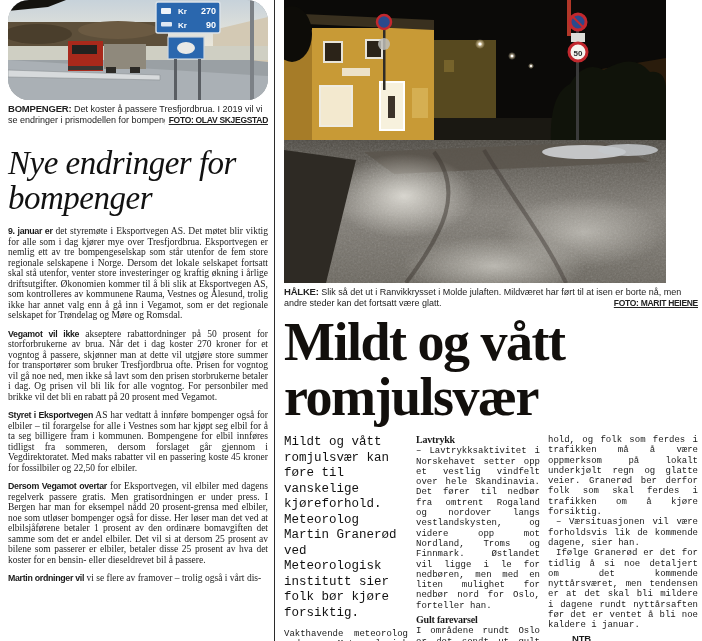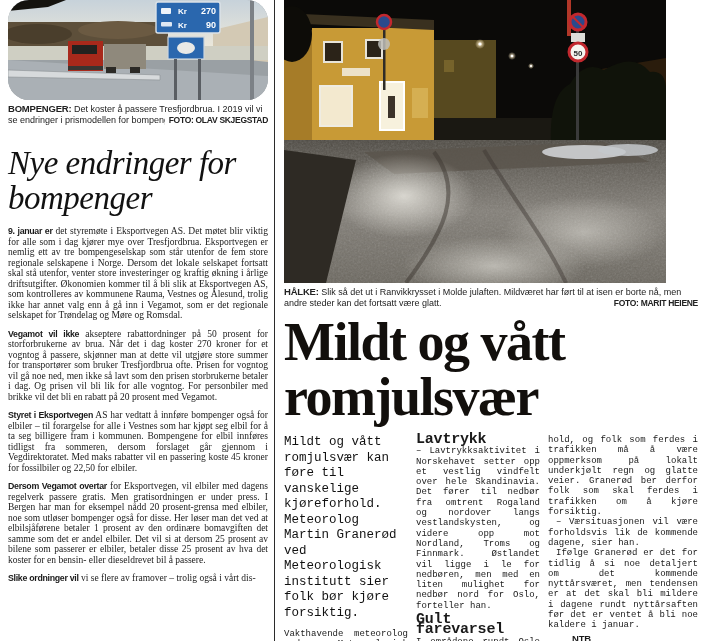--- a/index.html
+++ b/index.html
@@ -12,21 +12,21 @@
   .left-col{position:absolute;left:8px;top:0;width:260px;}
   .photo-box{position:relative;overflow:hidden;background:#9aa0a4;}
   .photo-left{width:260px;height:100px;border-radius:21px;}
   .caption{
     font-family:"Liberation Sans",sans-serif;font-size:9px;line-height:11px;
     margin-top:3px;position:relative;color:#222;
   }
   .cap-label{font-weight:bold;font-size:9.5px;letter-spacing:-0.2px;}
   .credit{
     position:absolute;right:0;bottom:0;font-weight:bold;font-size:8.5px;
-    letter-spacing:-0.3px;background:#fff;padding-left:4px;
+    letter-spacing:-0.3px;background:#fff;padding-left:4px;text-decoration:underline;
   }
   .headline-left{
     font-family:"Liberation Serif",serif;font-style:italic;font-weight:400;
     font-size:33px;line-height:35px;margin:20px 0 10px 0;color:#111;letter-spacing:-0.5px;
   }
   .body-left{font-size:9.5px;line-height:10.5px;text-align:justify;}
   .body-left p{margin:0 0 8px 0;}
   .lead-in{
     font-family:"Liberation Sans",sans-serif;font-weight:bold;font-size:8.8px;
     letter-spacing:-0.3px;
@@ -45,21 +45,21 @@
   .col1{width:124px;}
   .col2{width:124px;}
   .col3{width:150px;}
   .ingress{
     font-family:Liberation Mono, monospace;font-size:12.5px;line-height:15.5px;
     margin:0 0 8px 0;color:#111;
   }
   .body-right{font-size:9px;line-height:10.3px;text-align:justify;}
   .body-right p{margin:0;font-family:Liberation Mono, monospace;}
   .subhead{
-    font-family:Liberation Mono, monospace;font-weight:bold;font-size:15px;
+    font-family:Liberation Serif, serif;font-weight:bold;font-size:10px;
     margin:4px 0 1px 0;letter-spacing:-0.2px;
   }
   .subhead.first{margin-top:0;}
   .indent{text-indent:8px;}
   .byline{
     font-family:"Liberation Sans",sans-serif;font-weight:bold;font-size:9.5px;
     margin-top:3px;letter-spacing:-0.2px;padding-left:24px;
   }
 </style>
 </head>
@@ -121,21 +121,21 @@
     <h1 class="headline-left">
       <span>Nye endringer for</span><br>
       <span>bompenger</span>
     </h1>
 
     <div class="body-left">
       <p><span class="lead-in">9. januar er</span><span> det styremøte i Eksportvegen AS. Det møtet blir viktig for alle som i dag kjører mye over Tresfjordbrua. Eksportvegen er nemlig ett av tre bompengeselskap som står utenfor de fem store regionale selskapene i Norge. Dersom det lokale selskapet fortsatt skal stå utenfor, venter store investeringer og kraftig økning i årlige driftsutgifter. Økonomien kommer til å bli slik at Eksportvegen AS, som kontrolleres av kommunene Rauma, Vestnes og Ålesund, trolig ikke har annet valg enn å gå inn i Vegamot, som er det regionale selskapet for Trøndelag og Møre og Romsdal.</span></p>
       <p><span class="lead-in">Vegamot vil ikke</span><span> akseptere rabattordninger på 50 prosent for storforbrukerne av brua. Når det i dag koster 270 kroner for et vogntog å passere, skjønner man at dette vil utgjøre store summer for transportører som bruker Tresfjordbrua ofte. Prisen for vogntog vil gå noe ned, men ikke så lavt som den prisen storbrukerne betaler i dag. Og prisen vil bli lik for alle vogntog. For personbiler med brikke vil det bli en rabatt på 20 prosent med Vegamot.</span></p>
       <p><span class="lead-in">Styret i Eksportvegen</span><span> AS har vedtatt å innføre bompenger også for elbiler – til forargelse for alle i Vestnes som har kjøpt seg elbil for å ta seg billigere fram i kommunen. Bompengene for elbil innføres tidligst fra sommeren, dersom forslaget går gjennom i Vegdirektoratet. Med maks rabatter vil en passering koste 45 kroner for fossilbiler og 22,50 for elbiler.</span></p>
       <p><span class="lead-in">Dersom Vegamot overtar</span><span> for Eksportvegen, vil elbiler med dagens regelverk passere gratis. Men gratisordningen er under press. I Bergen har man for eksempel nådd 20 prosent-grensa med elbiler, noe som utløser bompenger også for disse. Her løser man det ved at elbilsjåførene betaler 1 prosent av den ordinære bomavgiften det samme som det er andel elbiler. Det vil si at dersom 25 prosent av bilene som passerer er elbiler, betaler disse 25 prosent av hva det koster for en bensin- eller dieseldrevet bil å passere.</span></p>
-      <p><span class="lead-in">Slike ordninger vil</span><span> vi se flere av framover – trolig også i vårt dis-</span></p>
+      <p><span class="lead-in">Martin ordninger vil</span><span> vi se flere av framover – trolig også i vårt dis-</span></p>
     </div>
   </div>
 
   <div class="v-rule"></div>
 
   <div class="right-col">
 
     <div class="photo-box photo-right">
       <svg width="382" height="283" viewBox="0 0 382 283" preserveAspectRatio="none">
         <defs>

